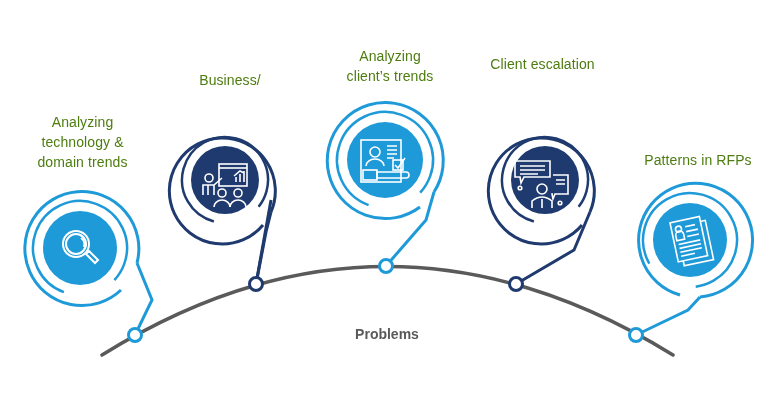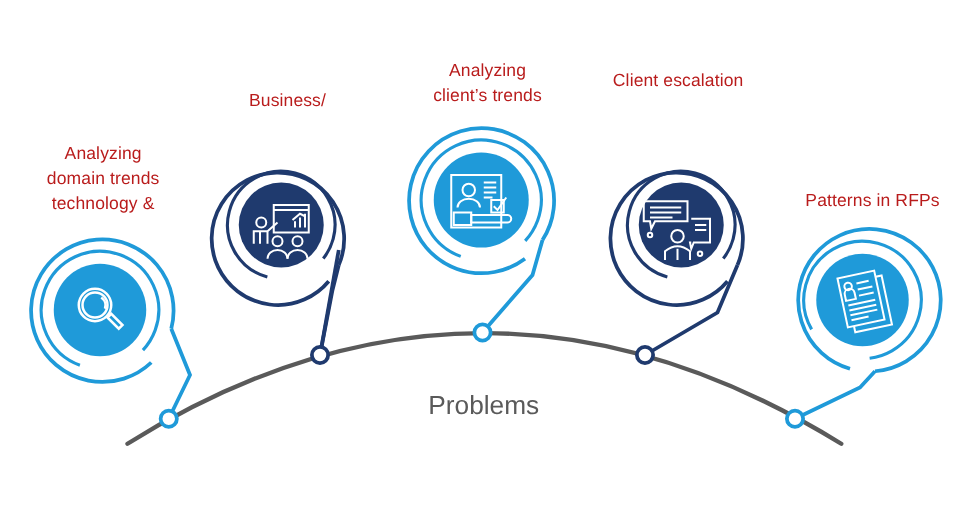--- a/index.html
+++ b/index.html
@@ -1,20 +1,20 @@
 <!DOCTYPE html>
 <html><head>
 <meta charset="utf-8">
 <style>
   html, body { margin:0; padding:0; background:#ffffff; }
   body { width:774px; height:404px; position:relative; overflow:hidden;
          font-family: "Liberation Sans", "DejaVu Sans", sans-serif; }
   #stage { position:absolute; left:0; top:0; width:774px; height:404px; }
-  .label { position:absolute; color:#b91c1c; font-size:14px; line-height:20px; text-align:center; letter-spacing:0.1px; }
-  .center-title { position:absolute; color:#5a5a5a; font-size:21px; font-weight:normal; left:287px; top:313px; width:200px; text-align:center; }
+  .label { position:absolute; color:#4d7c0f; font-size:14px; line-height:20px; text-align:center; letter-spacing:0.1px; }
+  .center-title { position:absolute; color:#5a5a5a; font-size:14px; font-weight:bold; left:287px; top:326px; width:200px; text-align:center; }
 </style>
 </head>
 <body>
 
 <svg id="stage" width="774" height="404" viewBox="0 0 774 404">
 
   <path d="M102 355 Q386 178 673 355" fill="none" stroke="#5a5a5a" stroke-width="3.5" stroke-linecap="round"></path>
 
   <g>
     <path d="M137 263 L152 300 L135 335" fill="none" stroke="#1f9ad9" stroke-width="3"></path>
@@ -99,22 +99,22 @@
         <path d="M677 238 L677 233 a4 4 0 0 1 8 0 L685 238 Z"></path>
         <path d="M688 226 L698 226 M688 231 L700 231 M688 236 L700 236 M678 242 L700 242 M678 246 L700 246 M678 250 L700 250 M678 254 L692 254"></path>
       </g>
     </g>
     <circle cx="636" cy="335" r="6.5" fill="#fff" stroke="#1f9ad9" stroke-width="3"></circle>
   </g>
 </svg>
 
 <div class="label" style="left:20px; top:112px; width:125px;">
   <div>Analyzing</div>
+  <div>technology &amp;</div>
   <div>domain trends</div>
-  <div>technology &amp;</div>
 </div>
 <div class="label" style="left:170px; top:70px; width:120px;">
   <div>Business/</div>
 </div>
 <div class="label" style="left:325px; top:46px; width:130px;">
   <div>Analyzing</div>
   <div>client’s trends</div>
 </div>
 <div class="label" style="left:470px; top:54px; width:145px;">
   <div>Client escalation</div>

